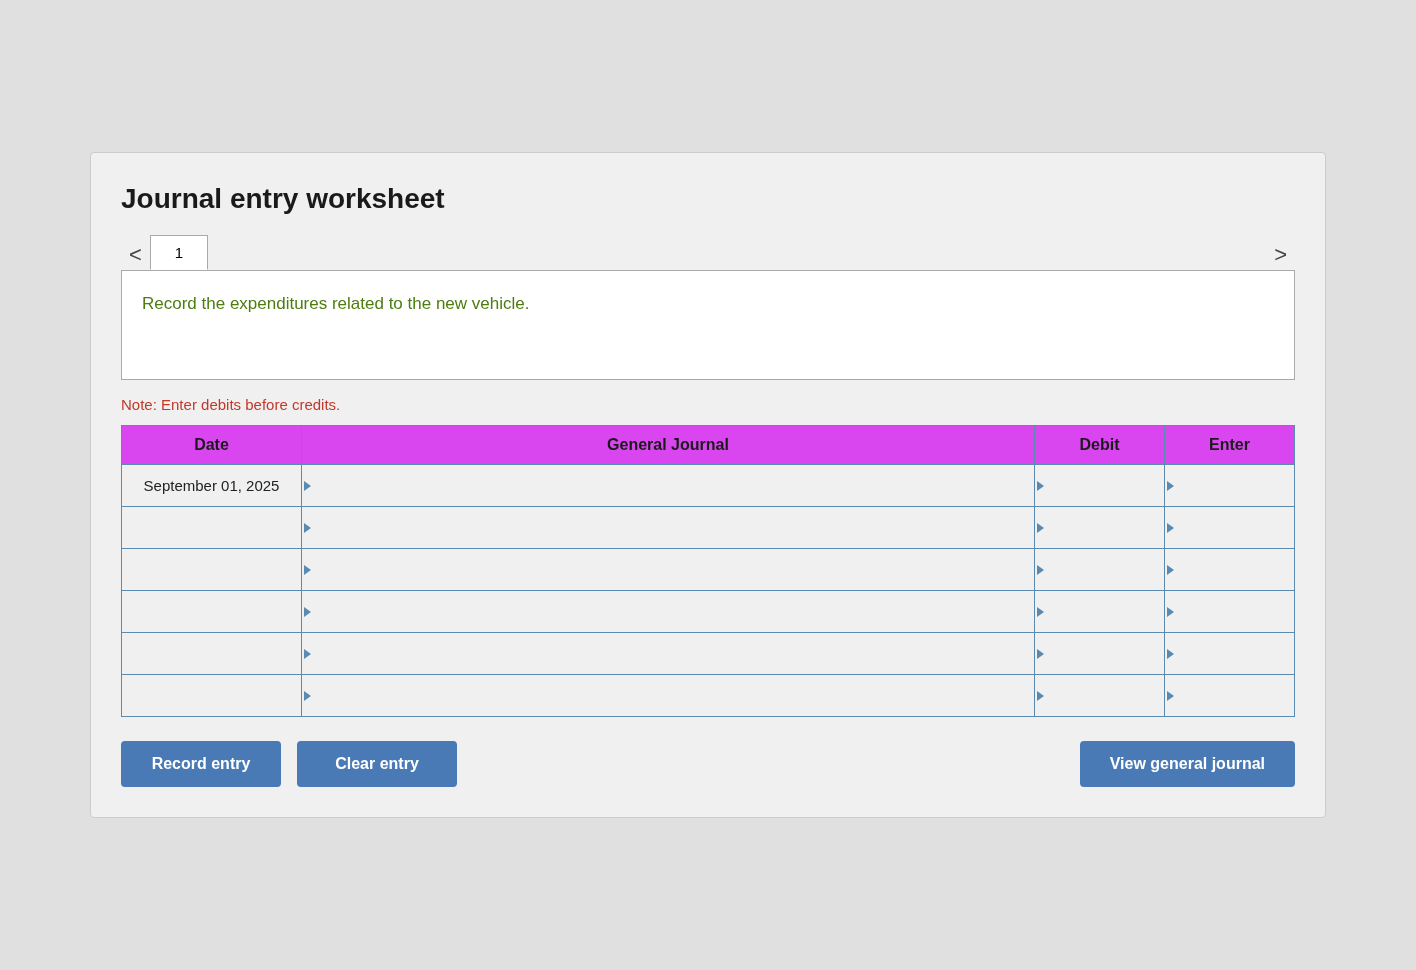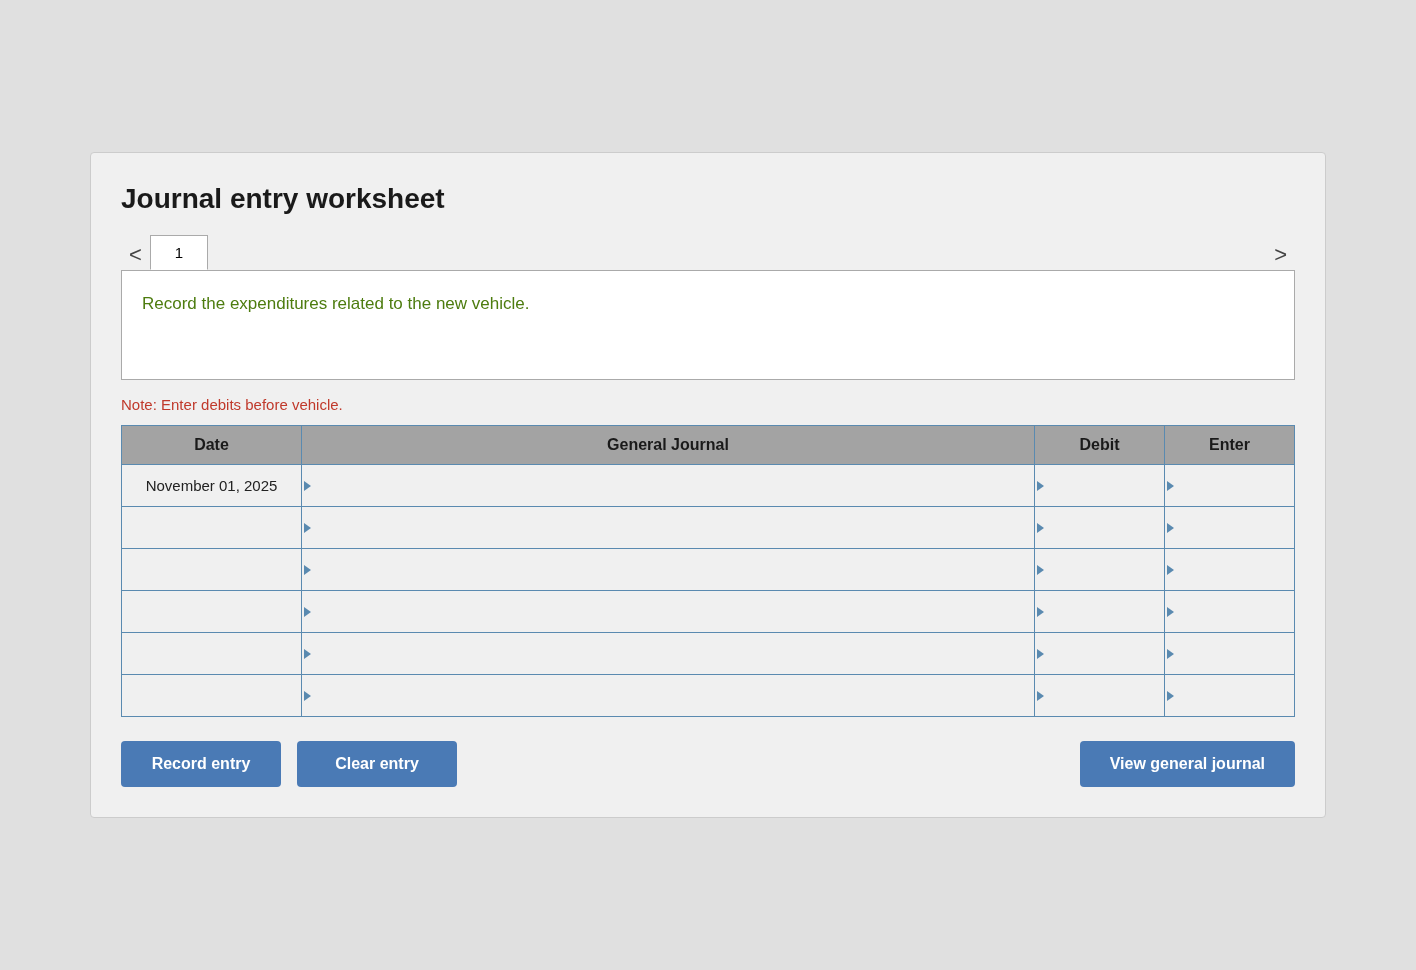--- a/index.html
+++ b/index.html
@@ -80,21 +80,21 @@
       margin-bottom: 12px;
     }
 
     .journal-table {
       width: 100%;
       border-collapse: collapse;
       margin-bottom: 24px;
     }
 
     .journal-table thead tr th {
-      background: #a3a3a3;
+      background: #d946ef;
       color: #1a1a1a;
       font-weight: bold;
       border: 1px solid #5a8ab0;
       padding: 10px 24px;
       text-align: center;
       font-size: 16px;
     }
 
     .journal-table tbody tr td {
       border: 1px solid #5a8ab0;
@@ -186,34 +186,34 @@
     <div class="tab-item active">
       <span>1</span>
     </div>
     <button class="nav-arrow nav-arrow-right">&gt;</button>
   </div>
 
   <div class="content-box">
     <span>Record the expenditures related to the new vehicle.</span>
   </div>
 
-  <div class="note">Note: Enter debits before vehicle.</div>
+  <div class="note">Note: Enter debits before credits.</div>
 
   <table class="journal-table">
     <thead>
       <tr>
         <th>Date</th>
         <th>General Journal</th>
         <th>Debit</th>
         <th>Enter</th>
       </tr>
     </thead>
     <tbody id="journal-tbody">
     <tr>
-          <td class="date-cell">November 01, 2025</td>
+          <td class="date-cell">September 01, 2025</td>
           <td class="general-journal-cell td-with-triangle">
             <div class="td-triangle"></div>
             <input type="text" class="cell-input" style="padding-left: 18px;">
           </td>
           <td class="debit-cell td-with-triangle">
             <div class="td-triangle"></div>
             <input type="text" class="cell-input" style="padding-left: 18px;">
           </td>
           <td class="credit-cell td-with-triangle">
             <div class="td-triangle"></div>

